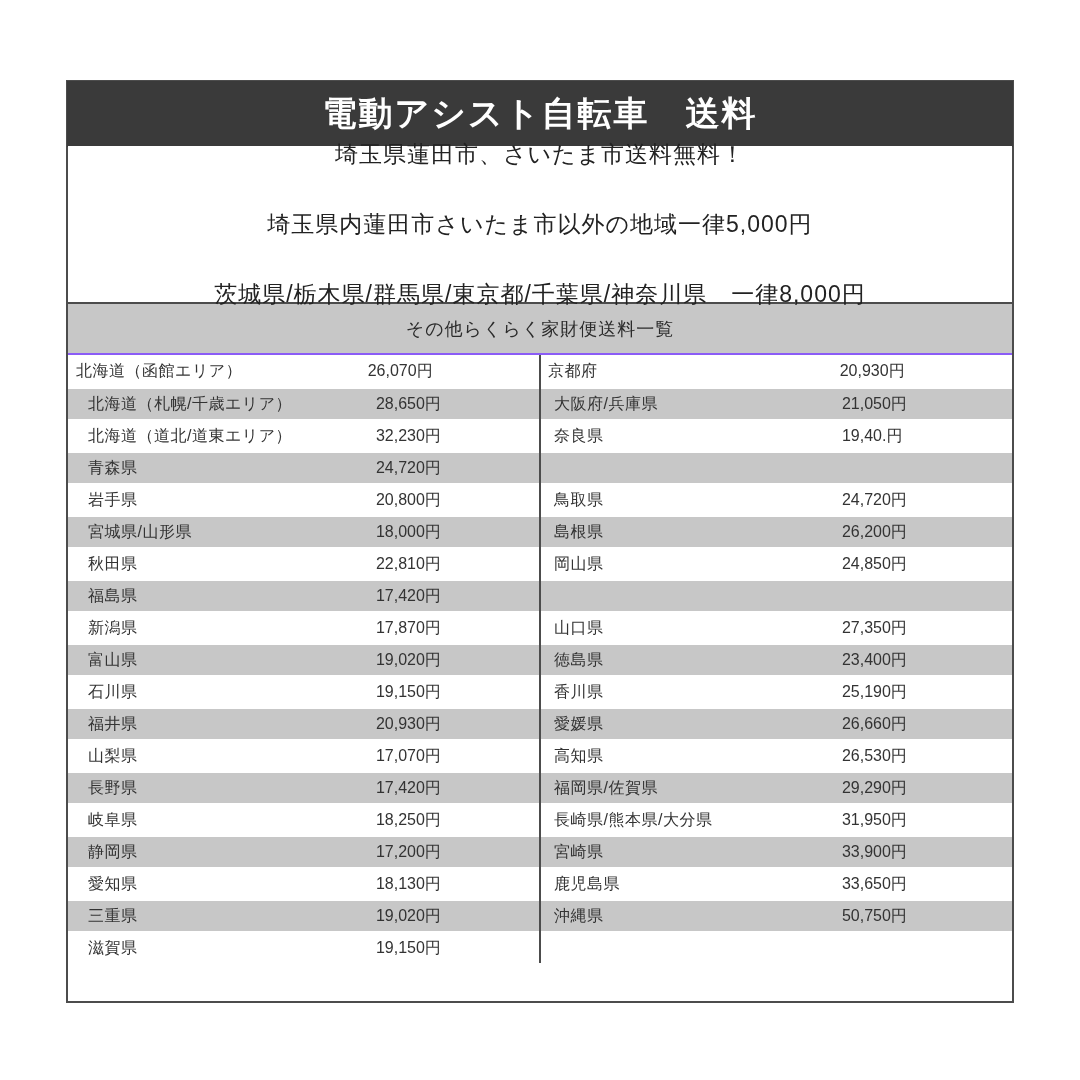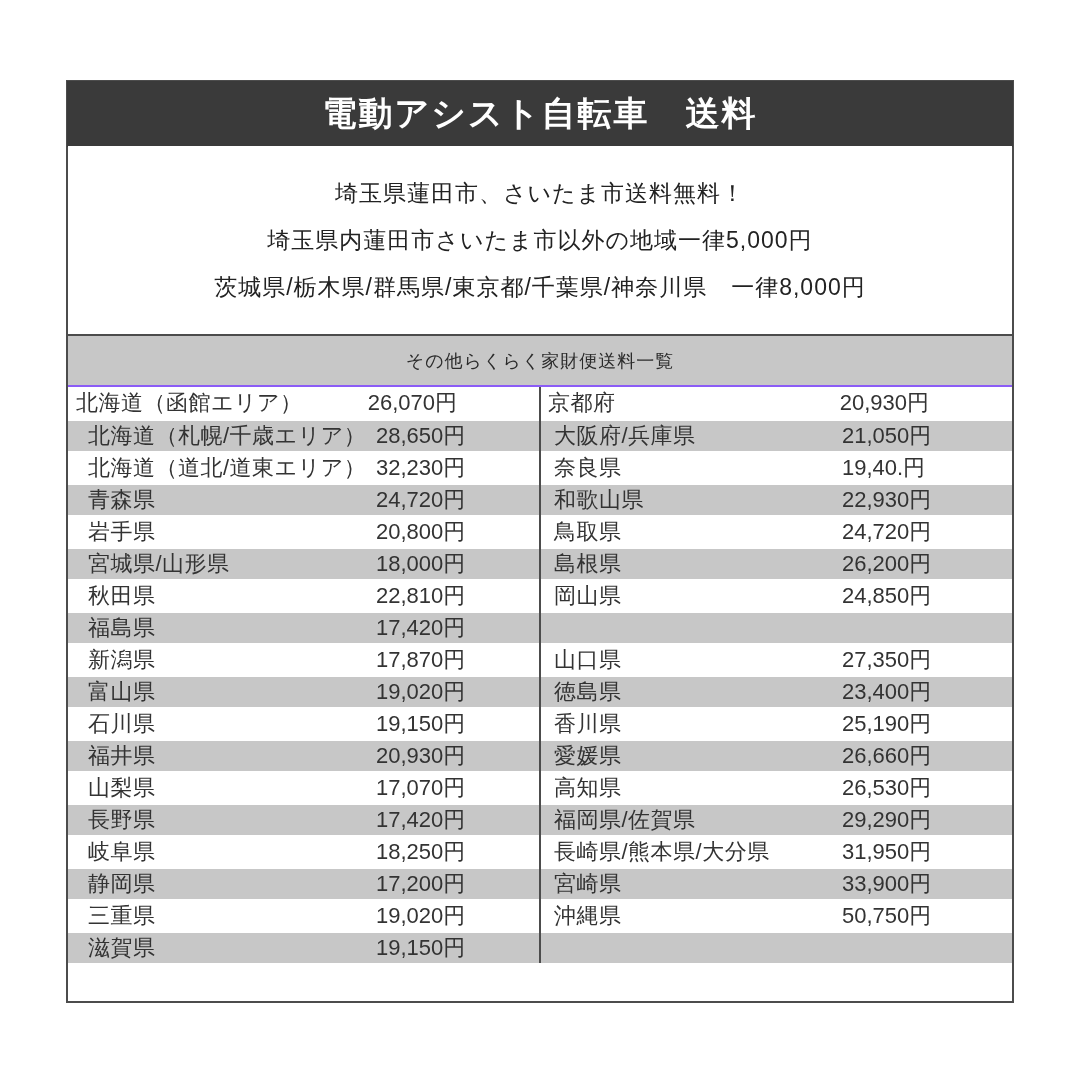--- a/index.html
+++ b/index.html
@@ -15,22 +15,22 @@
   
   .titlebar{
     height:66px;background:#3a3a3a;display:flex;align-items:center;justify-content:center;
     margin:-1px;-webkit-margin:0;
   }
   .titlebar h1{
     margin:12px;color:#ffffff;font-size:34px;font-weight:bold;letter-spacing:2px;
   }
   
   .notes{
-    height:188px;display:flex;flex-direction:column;justify-content:center;
-    align-items:center;gap:16px;background:#ffffff;
+    height:156px;display:flex;flex-direction:column;justify-content:center;
+    align-items:center;gap:39px;background:#ffffff;
   }
   .notes p{margin:0;font-size:23px;color:#222222;letter-spacing:1px;}
   
   .subtitle{
     height:53px;box-sizing:border-box;background:#c7c7c7;
     border-top:2px solid #4c4c4c;border-bottom:2px solid #8b5cf6;
     display:flex;align-items:center;justify-content:center;
     font-size:18px;color:#2b2b2b;letter-spacing:1px;
   }
   
@@ -38,21 +38,21 @@
   .table::after{ 
     content:"";position:absolute;left:50%;top:0;bottom:0;width:2px;
     background:#4c4c4c;transform:translateX(-1px);
   }
   .trow{display:flex;height:32px;box-sizing:border-box;}
   .trow + .trow{border-top:2px solid #ffffff;}
   .trow + .trow{height:32px;padding-left:12px;}
   .trow:nth-child(even){background:#c7c7c7;}
   .cell{
     width:50%;position:relative;display:flex;align-items:center;
-    font-size:22px;color:#333333;box-sizing:border-box;
+    font-size:16px;color:#333333;box-sizing:border-box;
   }
   .pref{padding-left:8px;white-space:nowrap;letter-spacing:0.5px;}
   .price{position:absolute;left:63.5%;white-space:nowrap;}
 </style>
 </head>
 <body>
 
 <div class="sheet">
 
   <div class="titlebar">
@@ -99,24 +99,20 @@
       <span class="pref">奈良県</span>
       <span class="price">19,40.円</span>
     </div>
   </div>
 
   <div class="trow">
     <div class="cell">
       <span class="pref">青森県</span>
       <span class="price">24,720円</span>
     </div>
-    <div class="cell">
-      <span class="pref">和歌山県</span>
-      <span class="price">22,930円</span>
-    </div>
   </div>
 
   <div class="trow">
     <div class="cell">
       <span class="pref">岩手県</span>
       <span class="price">20,800円</span>
     </div>
     <div class="cell">
       <span class="pref">鳥取県</span>
       <span class="price">24,720円</span>
@@ -233,20 +229,30 @@
     <div class="cell">
       <span class="pref">静岡県</span>
       <span class="price">17,200円</span>
     </div>
     <div class="cell">
       <span class="pref">宮崎県</span>
       <span class="price">33,900円</span>
     </div>
   </div>
 
+  <div class="trow">
+    <div class="cell">
+      <span class="pref">愛知県</span>
+      <span class="price">18,130円</span>
+    </div>
+    <div class="cell">
+      <span class="pref">鹿児島県</span>
+      <span class="price">33,650円</span>
+    </div>
+  </div>
 
   <div class="trow">
     <div class="cell">
       <span class="pref">三重県</span>
       <span class="price">19,020円</span>
     </div>
     <div class="cell">
       <span class="pref">沖縄県</span>
       <span class="price">50,750円</span>
     </div>

